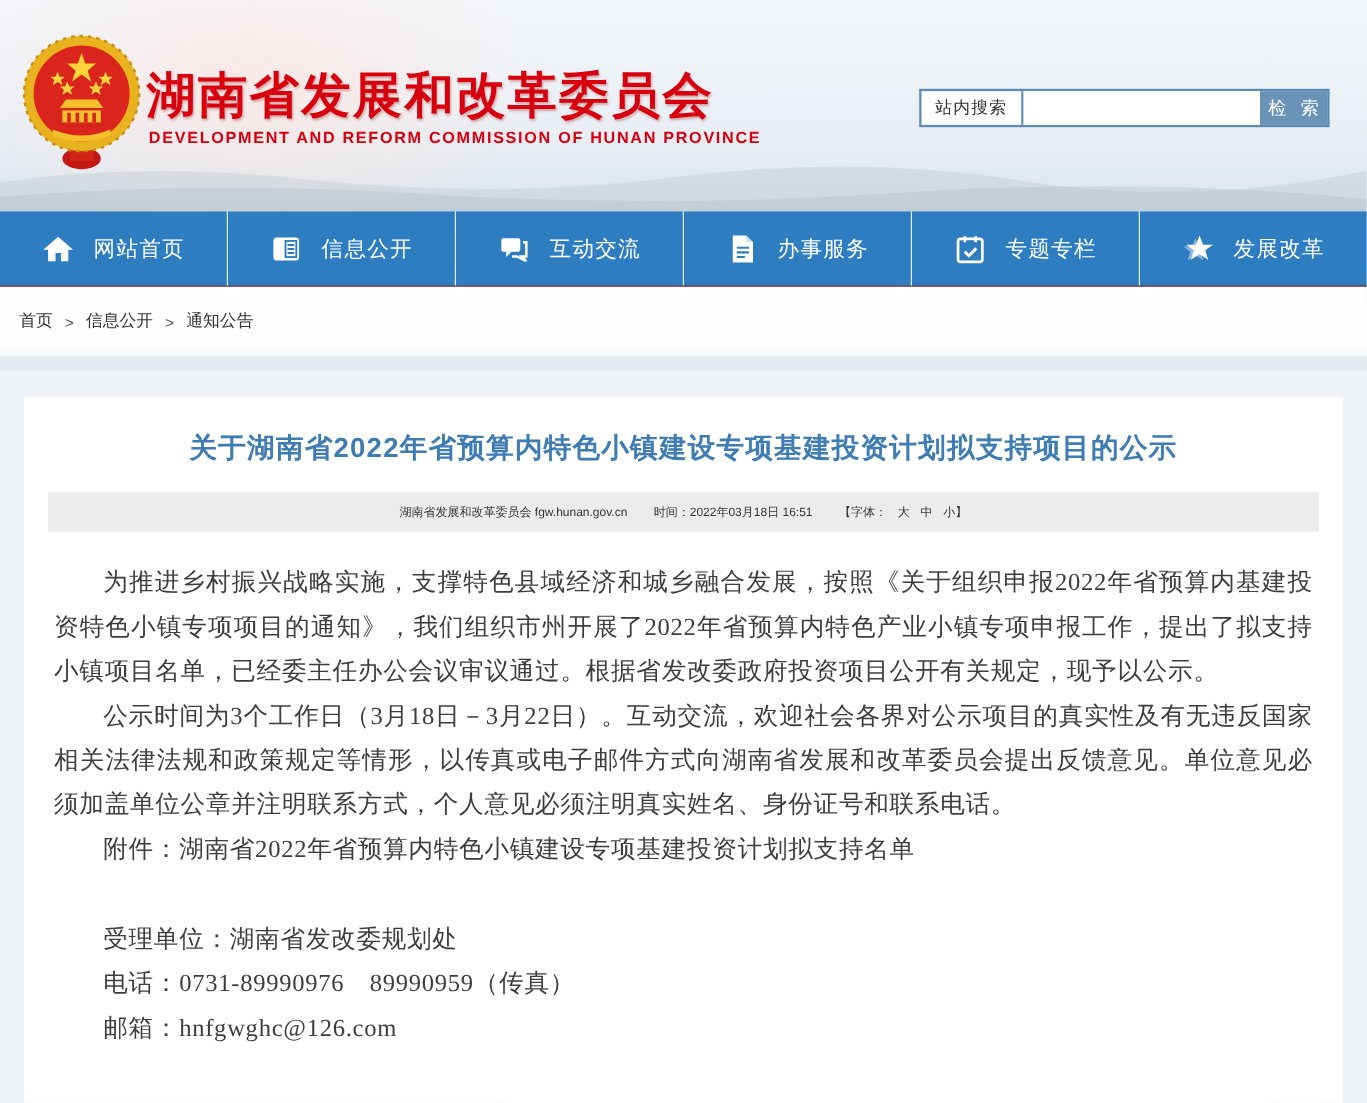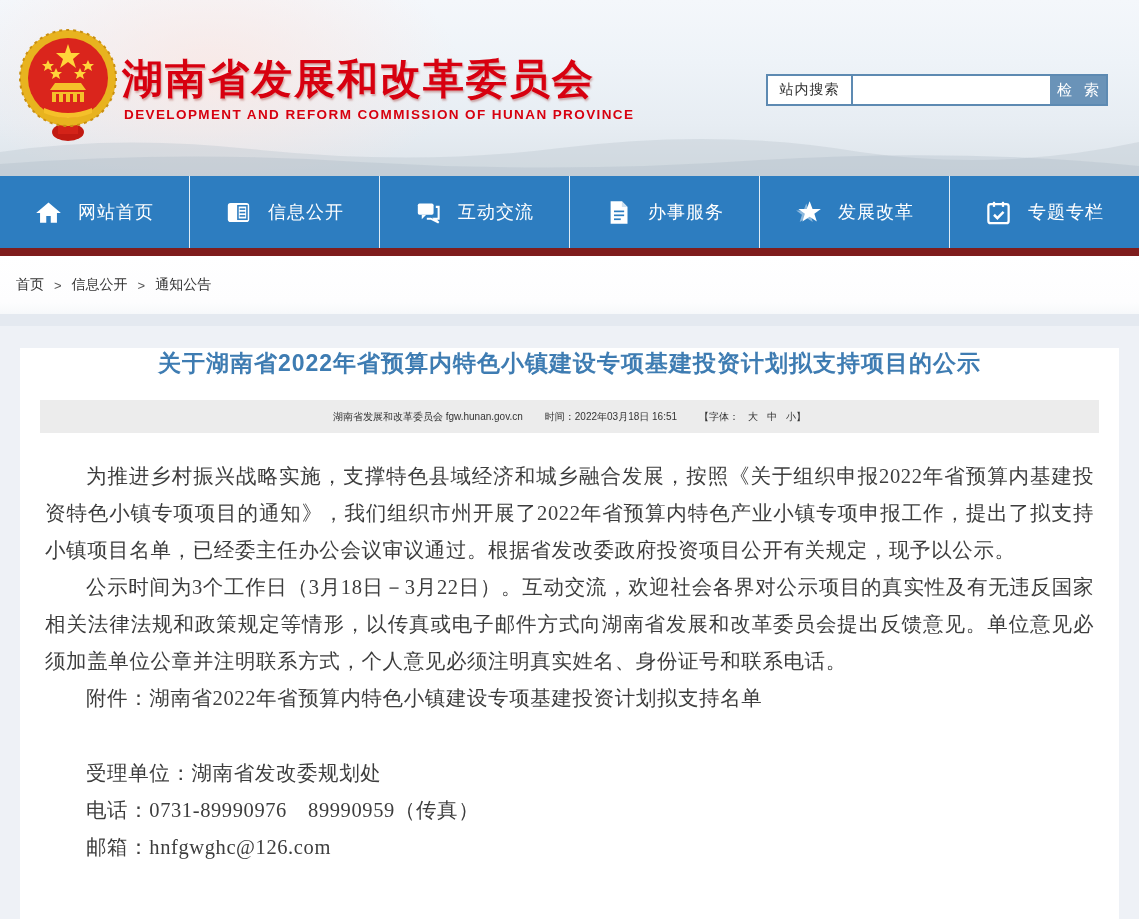--- a/index.html
+++ b/index.html
@@ -51,22 +51,22 @@
     font-family:"Liberation Sans", sans-serif;
   }
   .search-btn {
     width:58px; background:#6a93b8; color:#fff; border:none;
     font-size:15px; letter-spacing:4px; cursor:pointer;
     font-family:"Liberation Sans", sans-serif; padding-left:4px;
   }
 
   
   .nav {
-    height:80px; background:#2d7dc0; display:flex;
-    border-bottom:8px solid #7f1d1d;
+    height:63px; background:#2d7dc0; display:flex;
+    border-bottom:1px solid #7f1d1d;
   }
   .nav-item {
     flex:1; display:flex; align-items:center; justify-content:center;
     gap:16px; color:#fff; cursor:pointer; position:relative;
   }
   .nav-item + .nav-item { border-left:1px solid rgba(255,255,255,.85); }
   .nav-item .lbl { font-size:18px; letter-spacing:1px; }
   .nav-item svg { width:27px; height:27px; display:block; }
 
   
@@ -74,21 +74,21 @@
     height:58px; background:linear-gradient(180deg,#ffffff 0%,#fdfdfe 80%,#f6f8fa 100%);
     display:flex; align-items:center; padding-left:16px;
     font-size:14px; color:#333;
   }
   .crumbbar a { color:#333; text-decoration:none; cursor:pointer; }
   .crumb-sep { margin:0 10px; color:#555; font-size:13px; }
   .band { height:12px; background:#e4e9f0; }
 
   
   .content-wrap { background:#eef1f6; padding:22px 20px 0 20px; }
-  .card { background:#fff; min-height:588px; }
+  .card { background:#fff; min-height:588px; padding-top:27px; }
   .article-title {
     text-align:center; color:#3e7cb2; font-weight:bold; font-size:23px;
     letter-spacing:1px; padding:0 40px;
   }
   .meta-bar {
     margin:21px 20px 0 20px; background:#ececec; height:33px;
     display:flex; align-items:center; justify-content:center;
     font-size:10px; color:#333;
   }
   .meta-bar .sp { margin-left:22px; }
@@ -177,33 +177,33 @@
         <path d="M5 2 H15 L20 7 V22 H5 Z" fill="#fff"></path>
         <path d="M15 2 L15 7 H20 Z" fill="#cfe0ee"></path>
         <line x1="8" y1="11" x2="17" y2="11" stroke="#2d7dc0" stroke-width="1.5"></line>
         <line x1="8" y1="14.5" x2="17" y2="14.5" stroke="#2d7dc0" stroke-width="1.5"></line>
         <line x1="8" y1="18" x2="14" y2="18" stroke="#2d7dc0" stroke-width="1.5"></line>
       </svg>
       <span class="lbl">办事服务</span>
     </div>
     <div class="nav-item">
       <svg viewBox="0 0 24 24">
-        <polygon points="9,3 11.4,9.2 18,9.2 12.8,13 14.8,19.5 9,15.6 3.2,19.5 5.2,13 0,9.2 6.6,9.2" fill="#fff" opacity="0.45" transform="translate(1,1)"></polygon>
-        <polygon points="13,2 15.6,8.8 23,8.8 17.2,13 19.4,20 13,15.8 6.6,20 8.8,13 3,8.8 10.4,8.8" fill="#fff"></polygon>
-      </svg>
-      <span class="lbl">发展改革</span>
-    </div>
-    <div class="nav-item">
-      <svg viewBox="0 0 24 24">
         <rect x="3" y="4.5" width="18" height="17" rx="2" fill="none" stroke="#fff" stroke-width="2"></rect>
         <line x1="8" y1="2.5" x2="8" y2="7" stroke="#fff" stroke-width="2"></line>
         <line x1="16" y1="2.5" x2="16" y2="7" stroke="#fff" stroke-width="2"></line>
         <path d="M8 14 L11 17 L16.5 11.5" fill="none" stroke="#fff" stroke-width="2.2"></path>
       </svg>
       <span class="lbl">专题专栏</span>
+    </div>
+    <div class="nav-item">
+      <svg viewBox="0 0 24 24">
+        <polygon points="9,3 11.4,9.2 18,9.2 12.8,13 14.8,19.5 9,15.6 3.2,19.5 5.2,13 0,9.2 6.6,9.2" fill="#fff" opacity="0.45" transform="translate(1,1)"></polygon>
+        <polygon points="13,2 15.6,8.8 23,8.8 17.2,13 19.4,20 13,15.8 6.6,20 8.8,13 3,8.8 10.4,8.8" fill="#fff"></polygon>
+      </svg>
+      <span class="lbl">发展改革</span>
     </div>
   </div>
 
   <div class="crumbbar">
     <a>首页</a>
     <span class="crumb-sep">&gt;</span>
     <a>信息公开</a>
     <span class="crumb-sep">&gt;</span>
     <span>通知公告</span>
   </div>

